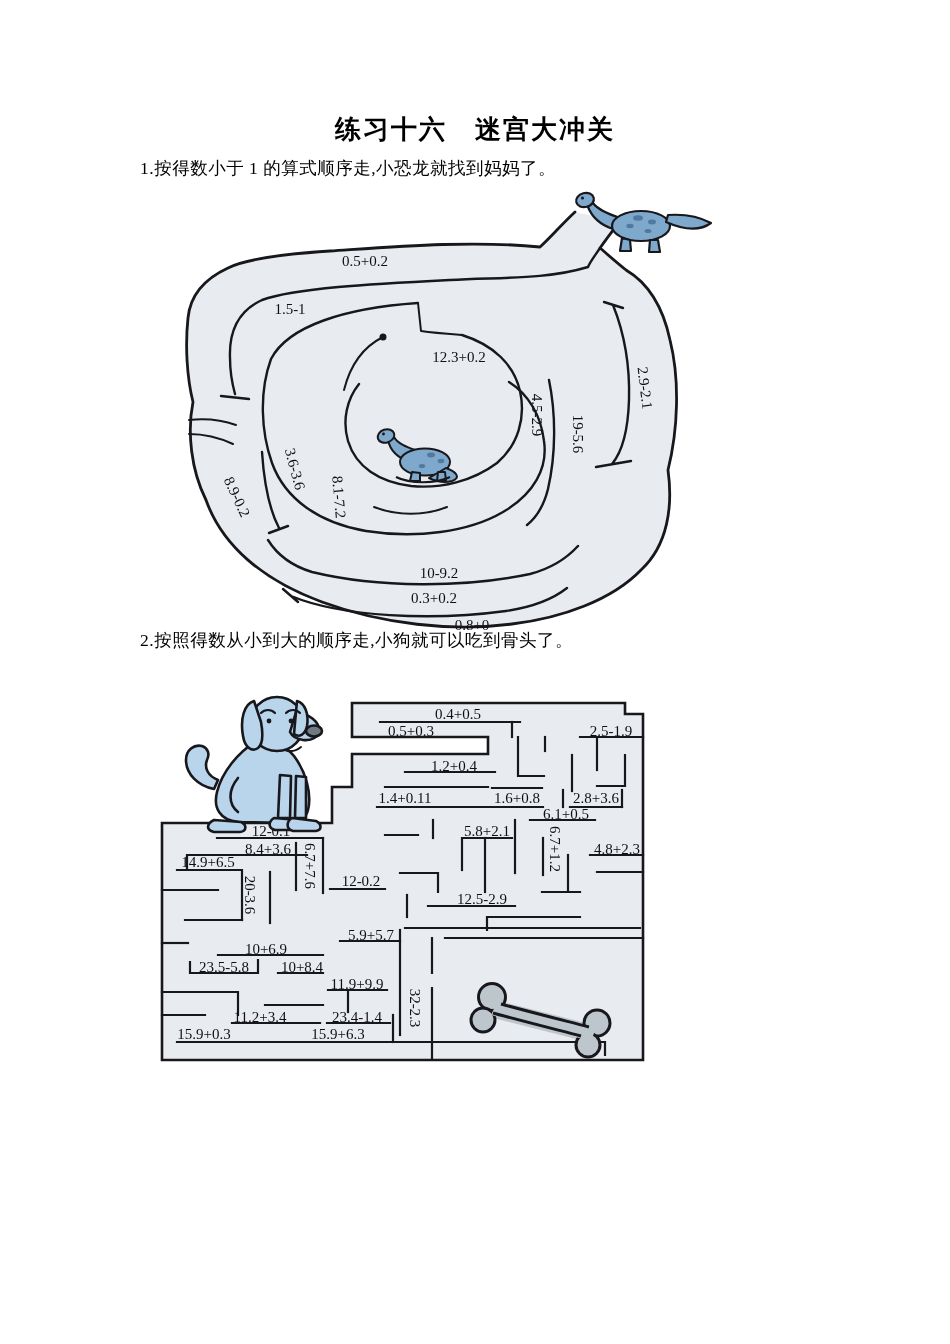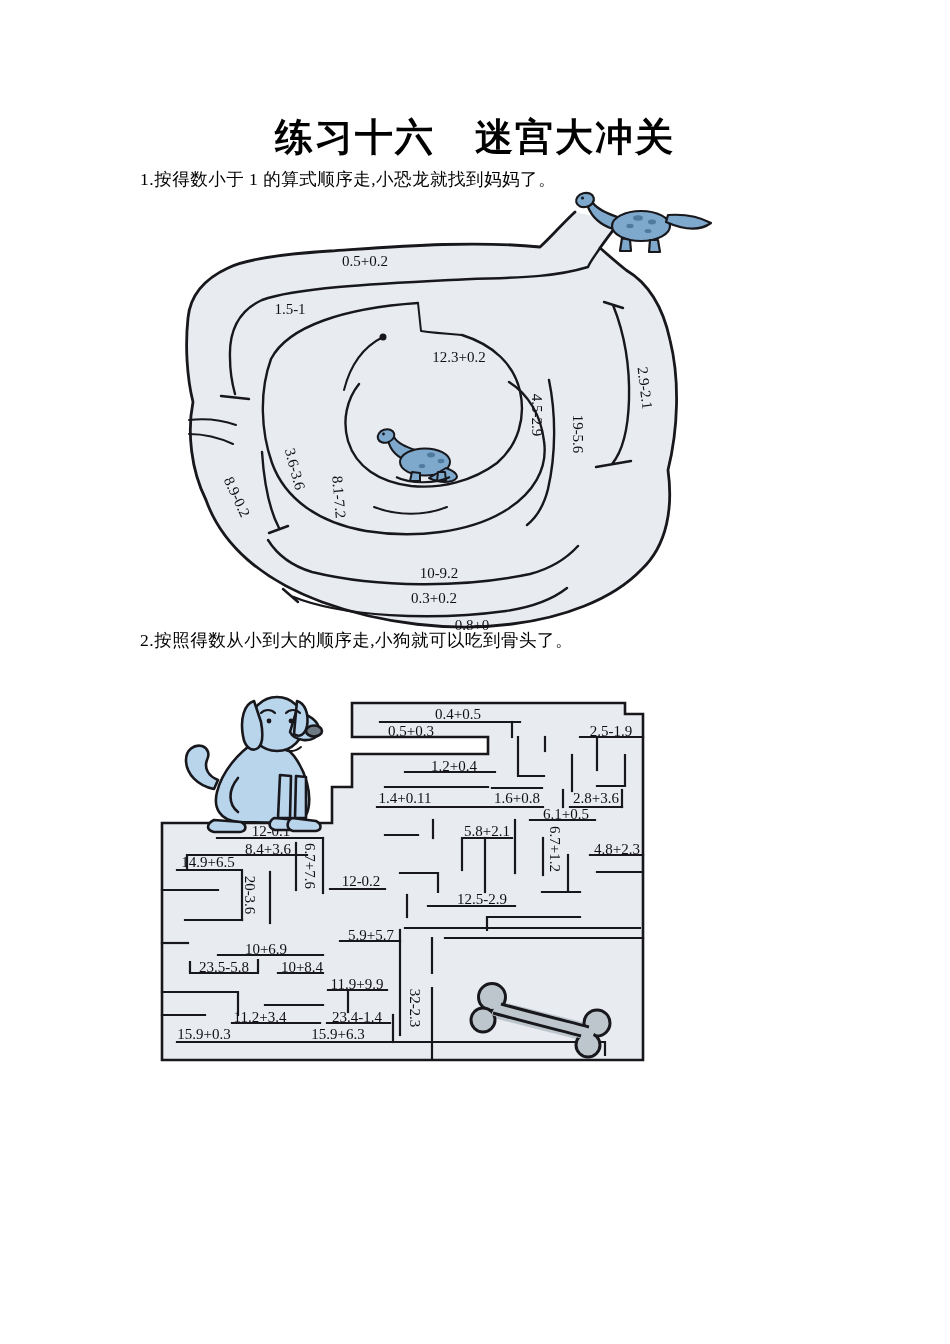--- a/index.html
+++ b/index.html
@@ -1,20 +1,20 @@
 <!DOCTYPE html>
 <html><head>
 <meta charset="utf-8">
 <style>
   html,body{margin:0;padding:0;background:#ffffff;}
   body{width:950px;height:1344px;position:relative;font-family:"Liberation Serif",serif;color:#000;}
   .page-title{position:absolute;top:112px;left:0;width:950px;text-align:center;
-    font-family:Liberation Sans, sans-serif;font-weight:bold;font-size:38px;letter-spacing:2px;}
+    font-family:Liberation Sans, sans-serif;font-weight:bold;font-size:26px;letter-spacing:2px;}
   .problem-line{position:absolute;left:140px;font-size:17.5px;letter-spacing:0.5px;white-space:nowrap;}
-  #p1{top:167px;}
+  #p1{top:156px;}
   #p2{top:628px;}
   svg{position:absolute;overflow:visible;}
   #maze1{left:170px;top:185px;}
   #maze2{left:150px;top:683px;}
   .wall{fill:none;stroke:#17171c;stroke-width:2.4;stroke-linecap:round;stroke-linejoin:round;}
   .wall2{fill:none;stroke:#17171c;stroke-width:2.2;stroke-linecap:square;}
   .mz-label{font-family:"Liberation Serif",serif;font-size:15px;fill:#101014;text-anchor:middle;}
   .mz-label2{font-family:"Liberation Serif",serif;font-size:15px;fill:#101014;text-anchor:middle;}
   .outline{fill:none;stroke:#17171c;stroke-width:2.8;stroke-linecap:round;stroke-linejoin:round;}
   .thin{stroke-width:2;}

